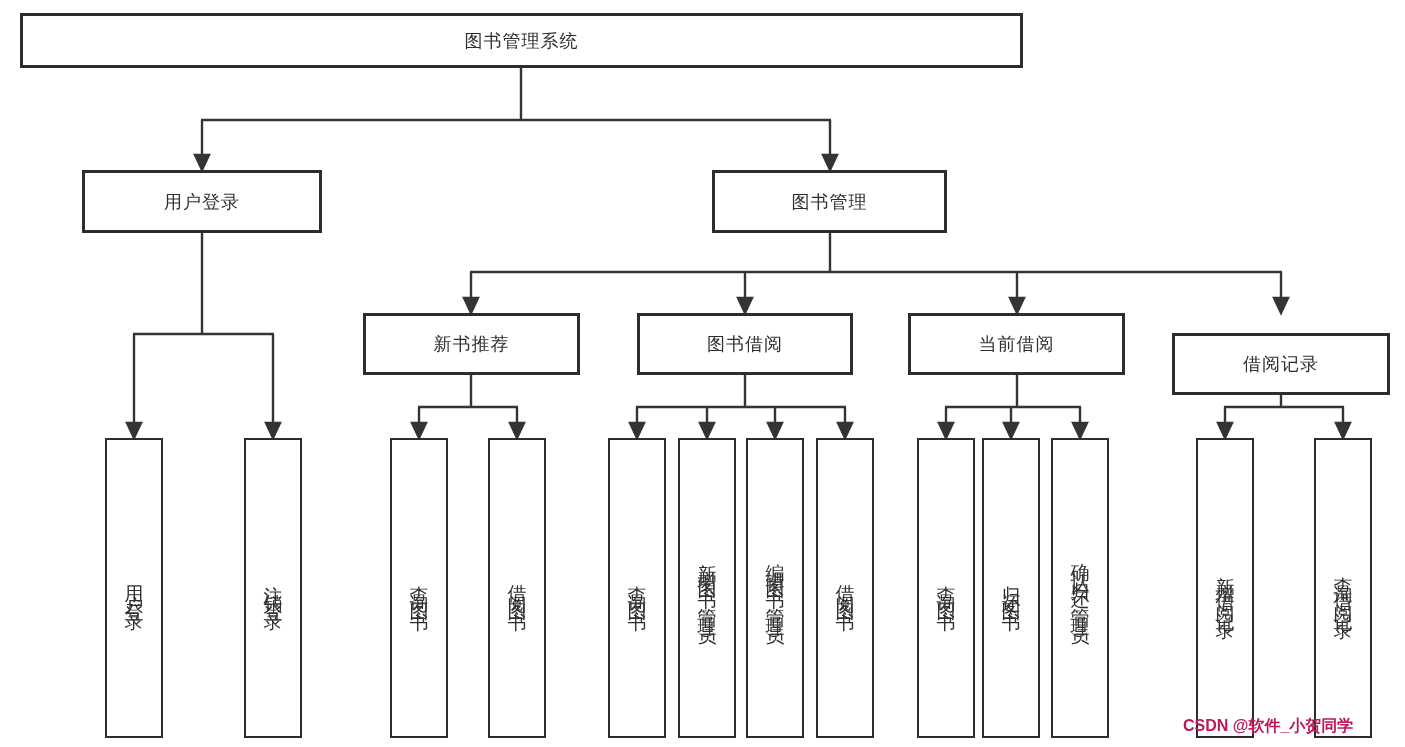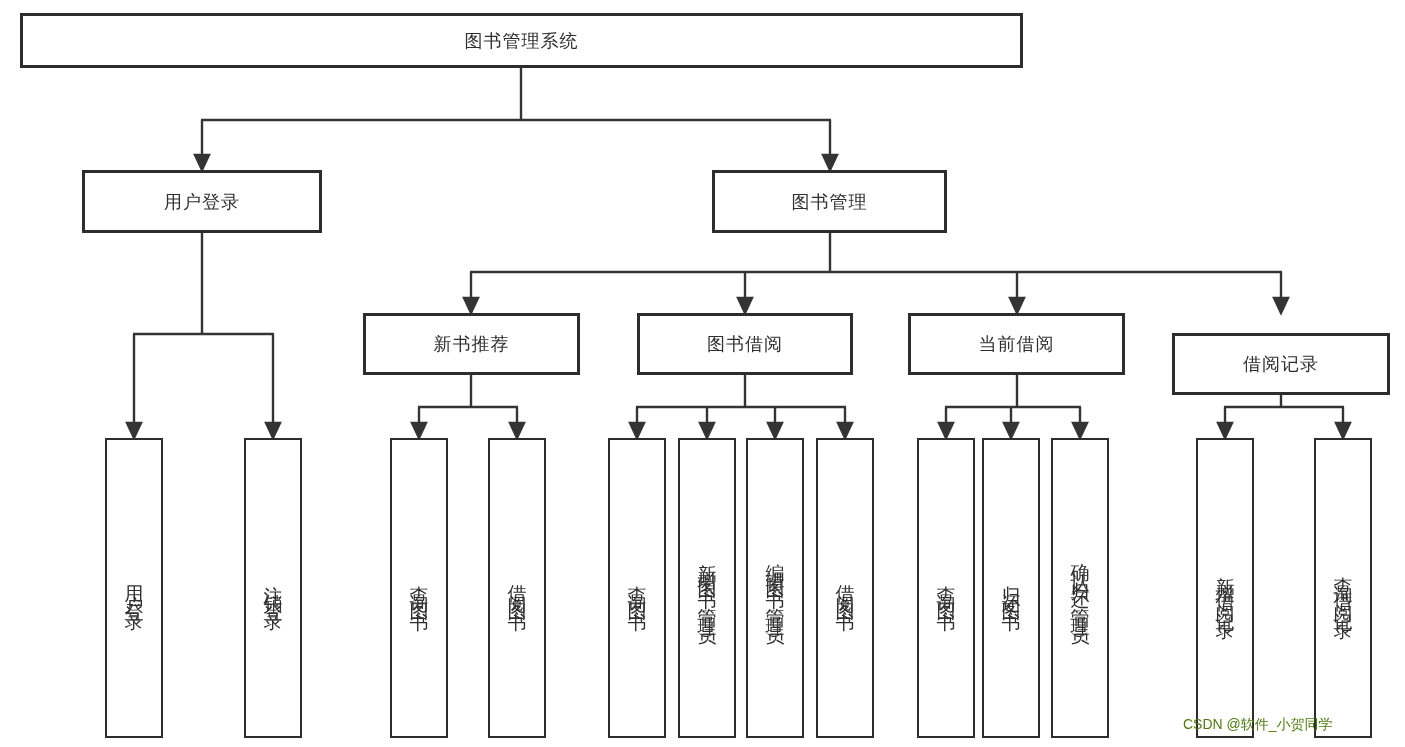--- a/index.html
+++ b/index.html
@@ -34,24 +34,25 @@
     text-orientation:mixed;
     font-size:19px;
     letter-spacing:9px;
     line-height:1.05;
     color:#2f2f2f;
     white-space:nowrap;
   }
   .watermark{
     position:absolute;
     left:1183px;top:716px;
-    font-size:14px;
-    color:#4d7c0f;
+    font-size:16px;
+    color:#be185d;
     z-index:3;
     white-space:nowrap;
+    font-weight:bold;
   }
 </style>
 </head>
 <body>
 
 <div id="canvas">
 
   <svg id="connectors" width="1405" height="747" viewBox="0 0 1405 747">
     <g stroke="#343434" stroke-width="2.4" fill="#343434">
 

